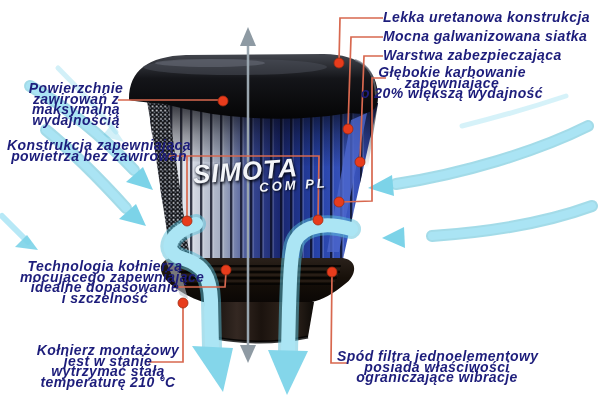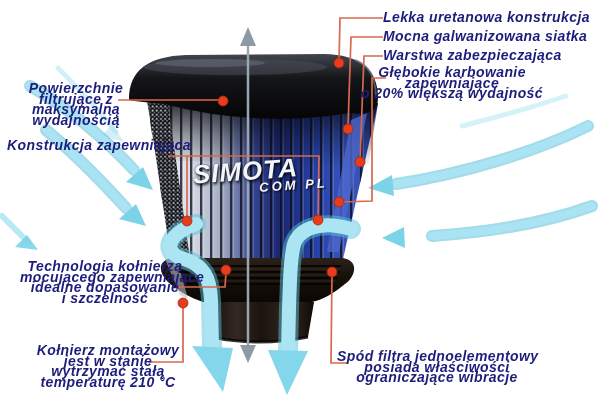--- a/index.html
+++ b/index.html
@@ -164,26 +164,27 @@
 <div class="lbl" style="left:383px;top:50px">
   <span>Warstwa zabezpieczająca</span>
 </div>
 <div class="lbl c" style="left:352px;top:67px;width:200px">
   <span>Głębokie karbowanie</span>
   <span>zapewniające</span>
   <span>o 20% większą wydajność</span>
 </div>
 <div class="lbl c" style="left:10px;top:83px;width:132px">
   <span>Powierzchnie</span>
-  <span>filtrujące z</span>
+  <span>zawirowań z</span>
   <span>maksymalną</span>
   <span>wydajnością</span>
 </div>
 <div class="lbl c" style="left:4px;top:140px;width:190px">
   <span>Konstrukcja zapewniająca</span>
+  <span>powietrza bez zawirowań</span>
 </div>
 <div class="lbl c" style="left:20px;top:261px;width:170px">
   <span>Technologia kołnierza</span>
   <span>mocującego zapewniające</span>
   <span>idealne dopasowanie</span>
   <span>i szczelność</span>
 </div>
 <div class="lbl c" style="left:28px;top:345px;width:160px">
   <span>Kołnierz montażowy</span>
   <span>jest w stanie</span>

